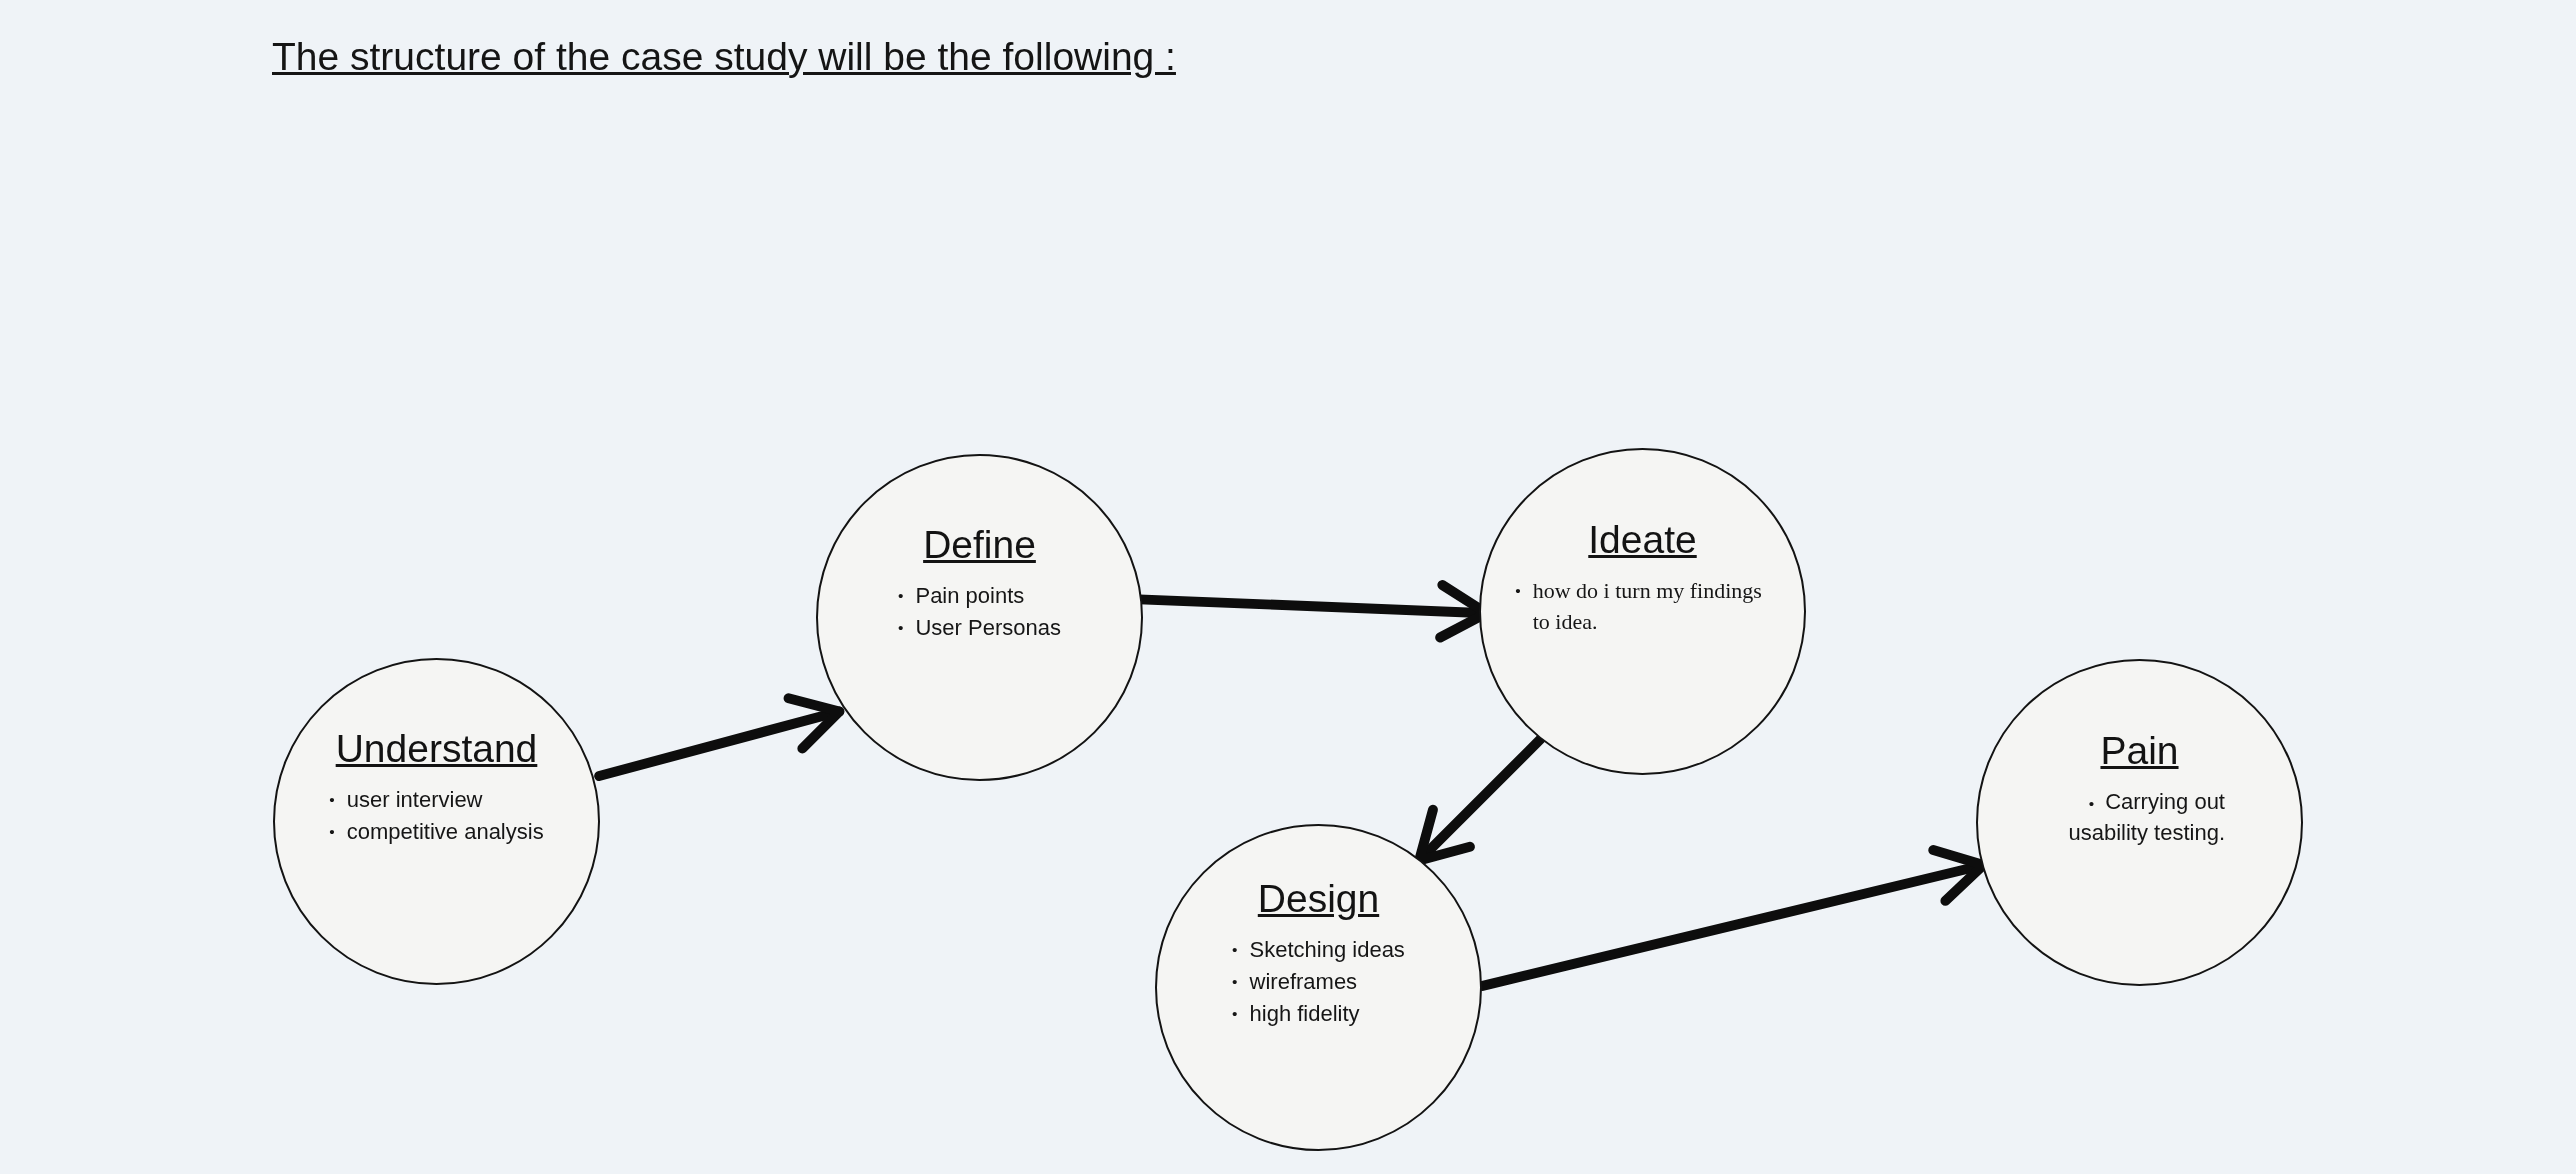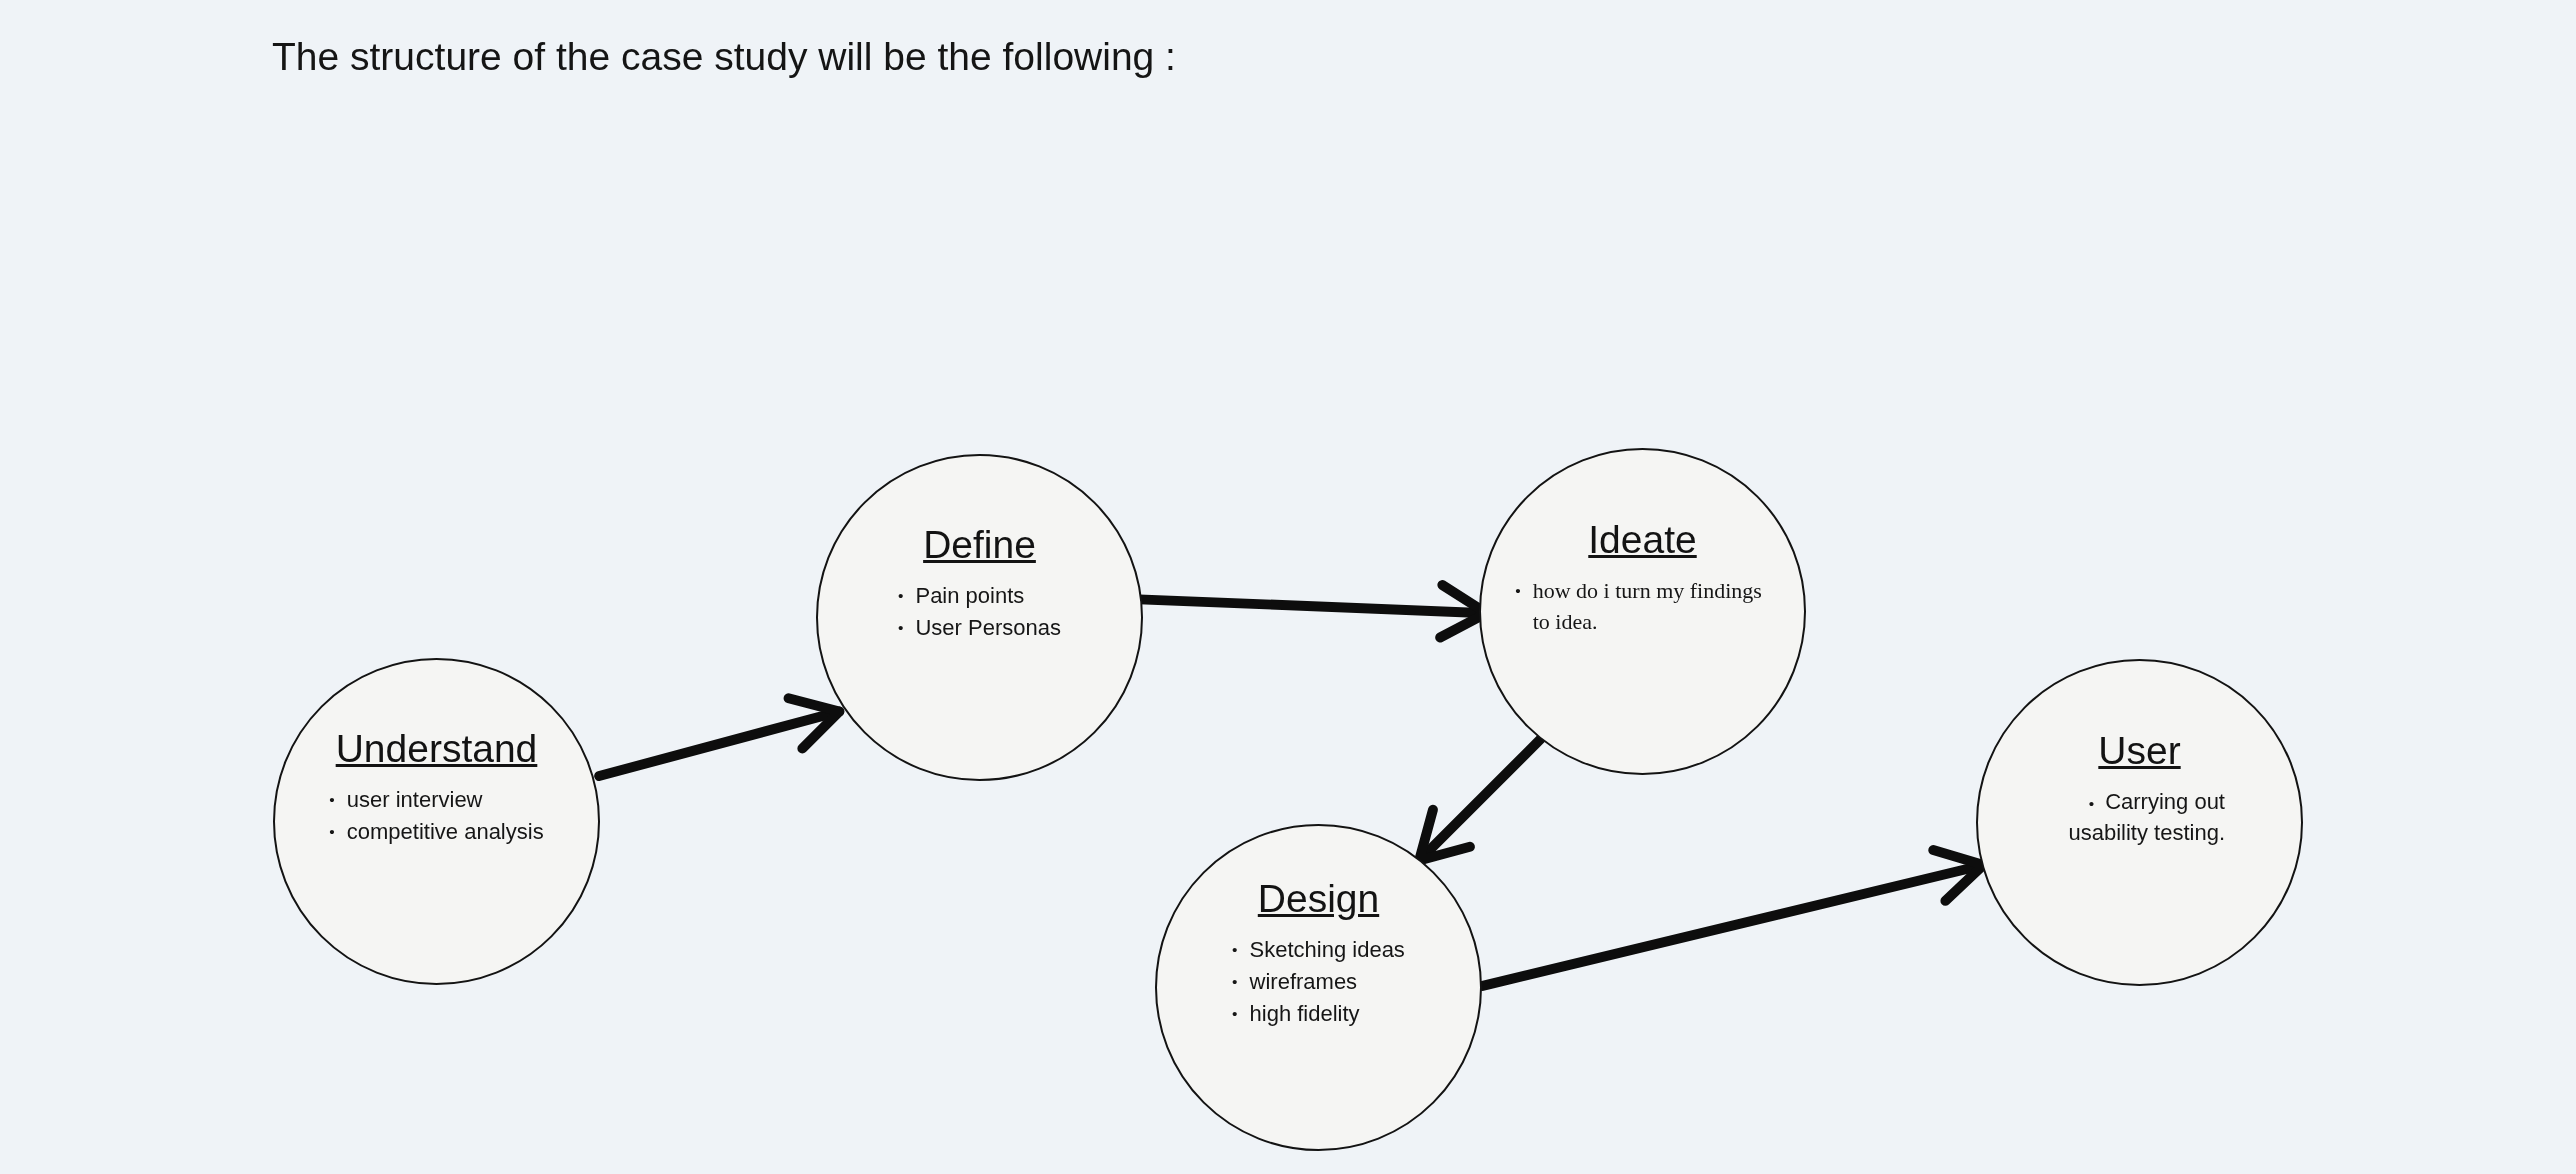--- a/index.html
+++ b/index.html
@@ -31,20 +31,21 @@
     font-weight: 700;
     color: #0e0e0e;
     letter-spacing: -0.6px;
   }
   .page-subtitle {
     margin: 5.5px 0 0 0;
     font-size: 39px;
     line-height: 1.12;
     font-weight: 400;
     color: #151515;
+    text-decoration: underline;
   }
   .node {
     position: absolute;
     width: 327px;
     height: 327px;
     box-sizing: border-box;
     border: 2.2px solid #131313;
     border-radius: 50%;
     background: #f5f5f3;
     display: flex;
@@ -211,19 +212,19 @@
         <div class="bullet">
           <span class="dot">•</span>
           <span class="bt">high fidelity</span>
         </div>
       </div>
     </div>
   </div>
 
   <div class="node node-test" id="test">
     <div class="node-inner">
-      <div class="node-title">User</div>
+      <div class="node-title">Pain</div>
       <p class="test-bullet"><span class="dot">•</span><span>Carrying out usability testing.</span></p>
     </div>
   </div>
 
 </div>
 
 
 </body></html>

